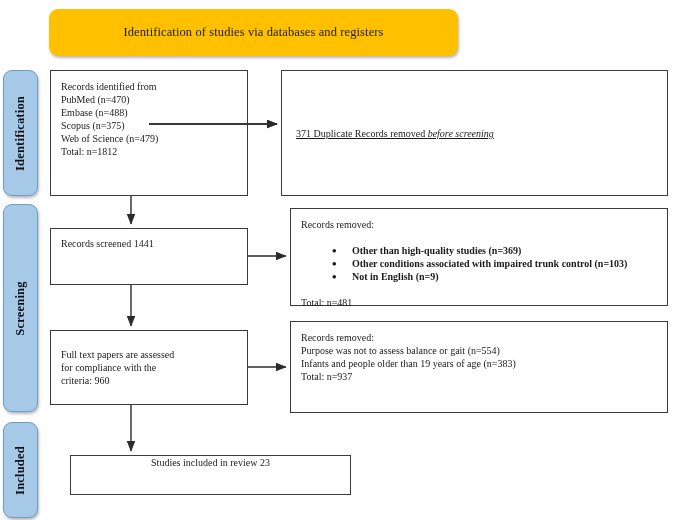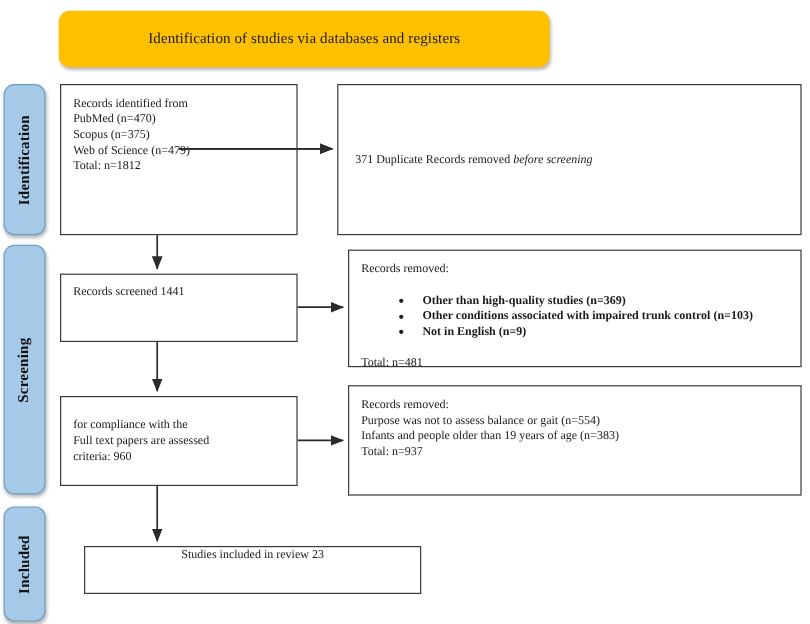--- a/index.html
+++ b/index.html
@@ -83,21 +83,21 @@
   .box.center {
     display: flex;
     align-items: flex-start;
     justify-content: center;
     padding: 0;
   }
   .box .line { white-space: nowrap; }
 
   #box-identified  { left: 50px;  top: 70px;  width: 198px; height: 126px; }
   #box-duplicates  { left: 281px; top: 70px; width: 387px; height: 126px;
-                     display: flex; align-items: center; padding: 0 0 0 14px; }
+                     display: flex; align-items: center; padding: 0 0 0 14px; text-decoration: underline; }
   #box-screened    { left: 50px;  top: 228px; width: 198px; height: 57px;
                      padding: 8px 10px; }
   #box-removed-1   { left: 290px; top: 208px; width: 378px; height: 98px; }
   #box-fulltext    { left: 50px;  top: 330px; width: 198px; height: 75px;
                      display: flex; align-items: center; padding: 0 10px; }
   #box-removed-2   { left: 290px; top: 321px; width: 378px; height: 92px; }
   #box-included    { left: 70px;  top: 455px; width: 281px; height: 40px; }
 
   .italic { font-style: italic; }
 
@@ -145,20 +145,21 @@
   <div class="phase" id="phase-screening">
     <span class="phase-text">Screening</span>
   </div>
   <div class="phase" id="phase-included">
     <span class="phase-text">Included</span>
   </div>
 
   <div class="box" id="box-identified">
     <div class="line">Records identified from</div>
     <div class="line">PubMed (n=470)</div>
+    <div class="line">Embase (n=488)</div>
     <div class="line">Scopus (n=375)</div>
     <div class="line">Web of Science (n=479)</div>
     <div class="line">Total: n=1812</div>
   </div>
 
   <div class="box" id="box-duplicates">
     <div class="line"><span>371 Duplicate Records removed </span><span class="italic">before screening</span></div>
   </div>
 
   <div class="box" id="box-screened">
@@ -170,22 +171,22 @@
     <ul class="bullets">
       <li>Other than high-quality studies (n=369)</li>
       <li>Other conditions associated with impaired trunk control (n=103)</li>
       <li>Not in English (n=9)</li>
     </ul>
     <div class="line">Total: n=481</div>
   </div>
 
   <div class="box" id="box-fulltext">
     <div>
+      <div class="line">Full text papers are assessed</div>
       <div class="line">for compliance with the</div>
-      <div class="line">Full text papers are assessed</div>
       <div class="line">criteria: 960</div>
     </div>
   </div>
 
   <div class="box" id="box-removed-2">
     <div class="line">Records removed:</div>
     <div class="line">Purpose was not to assess balance or gait (n=554)</div>
     <div class="line">Infants and people older than 19 years of age (n=383)</div>
     <div class="line">Total: n=937</div>
   </div>

